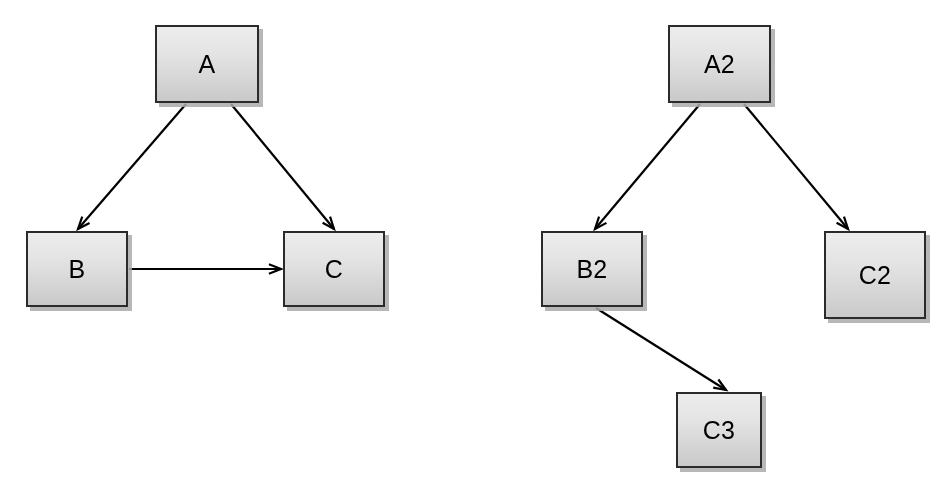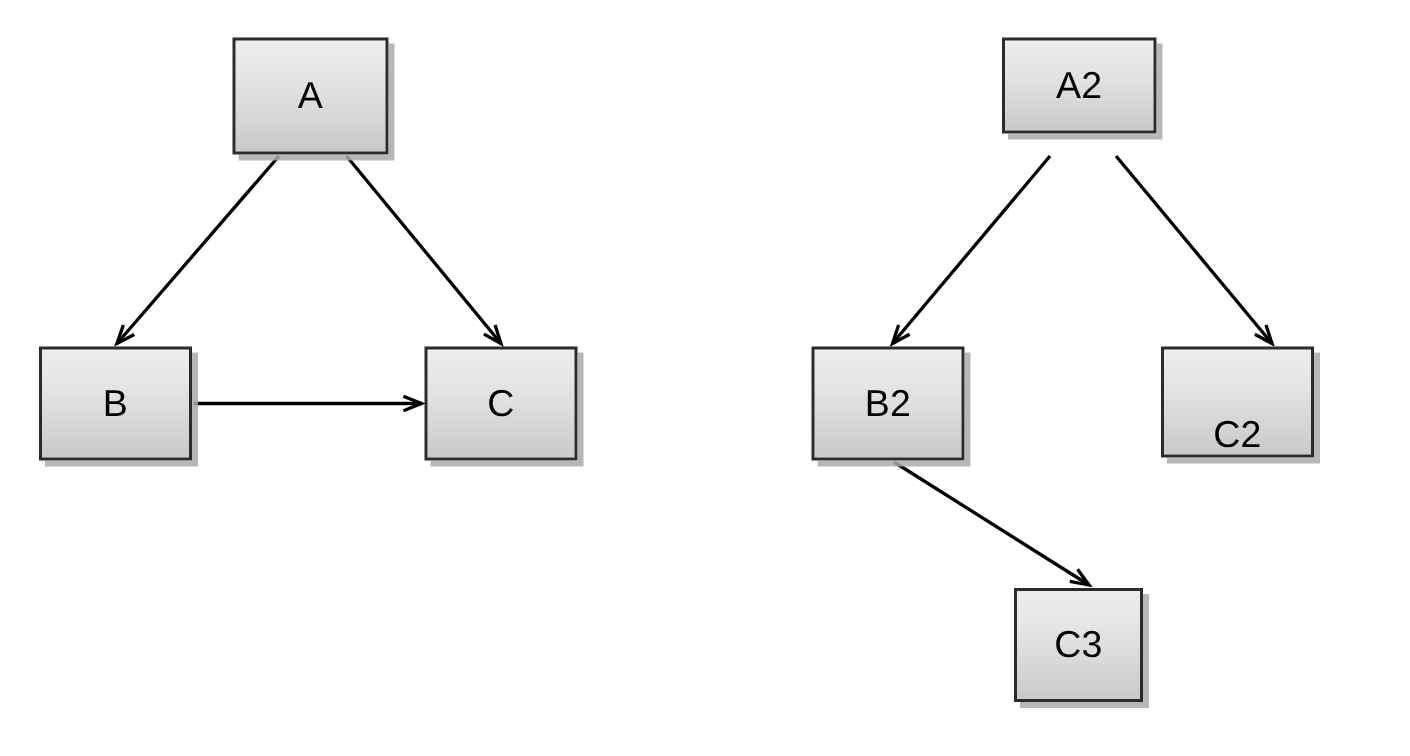--- a/index.html
+++ b/index.html
@@ -79,27 +79,27 @@
   <div id="node-layer">
       <div class="node" style="left: 155px; top: 25px; width: 104px; height: 78px;">
         <span class="node-label">A</span>
       </div>
       <div class="node" style="left: 26px; top: 231px; width: 102px; height: 76px;">
         <span class="node-label">B</span>
       </div>
       <div class="node" style="left: 283px; top: 231px; width: 102px; height: 76px;">
         <span class="node-label">C</span>
       </div>
-      <div class="node" style="left: 668px; top: 25px; width: 103px; height: 64px;">
+      <div class="node" style="left: 668px; top: 25px; width: 103px; height: 78px;">
         <span class="node-label">A2</span>
       </div>
       <div class="node" style="left: 541px; top: 231px; width: 102px; height: 76px;">
         <span class="node-label">B2</span>
       </div>
-      <div class="node" style="left: 774px; top: 231px; width: 102px; height: 74px; align-items: flex-end;">
+      <div class="node" style="left: 824px; top: 231px; width: 102px; height: 88px;">
         <span class="node-label">C2</span>
       </div>
       <div class="node" style="left: 676px; top: 392px; width: 86px; height: 76px;">
         <span class="node-label">C3</span>
       </div>
     </div>
 
 </div>
 
 </body></html>

